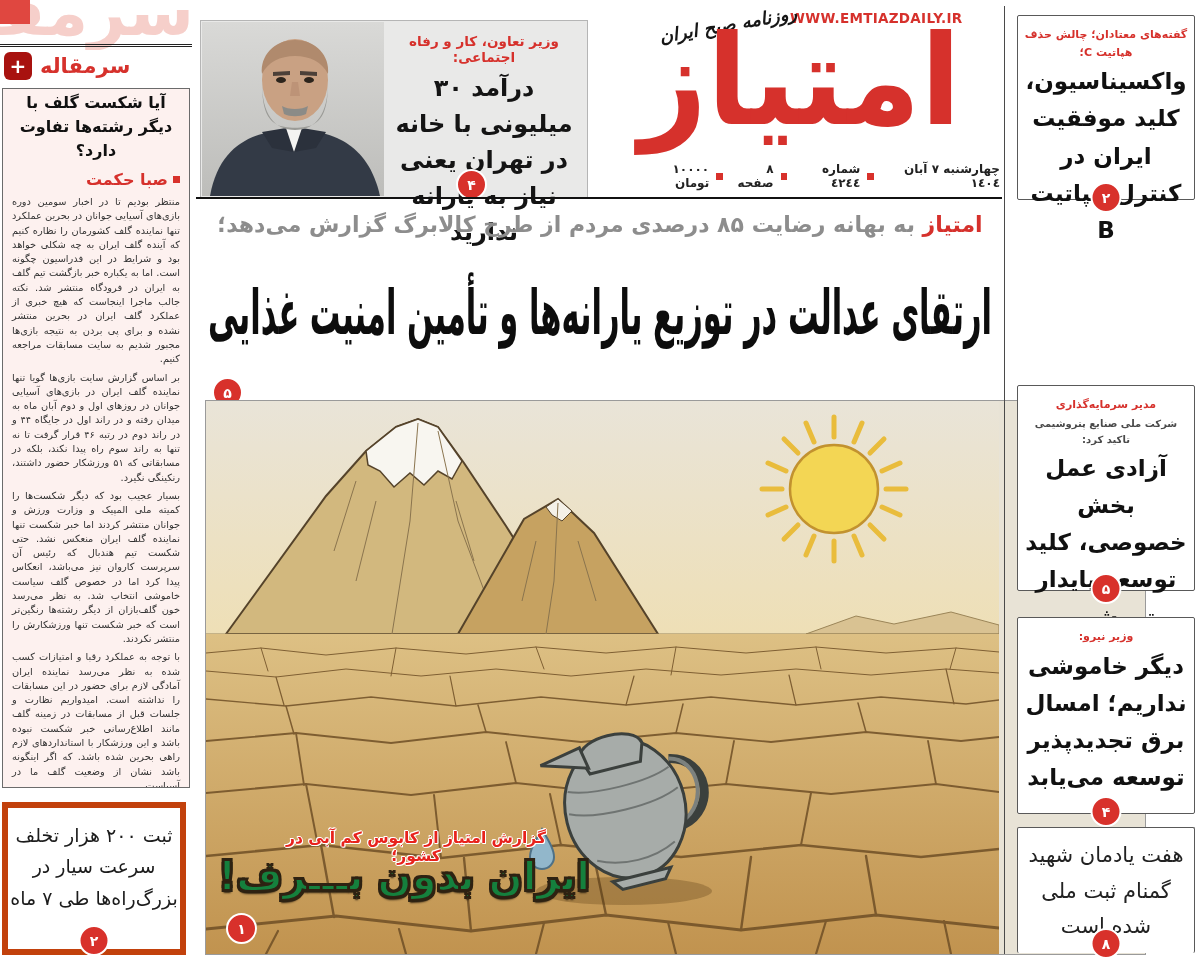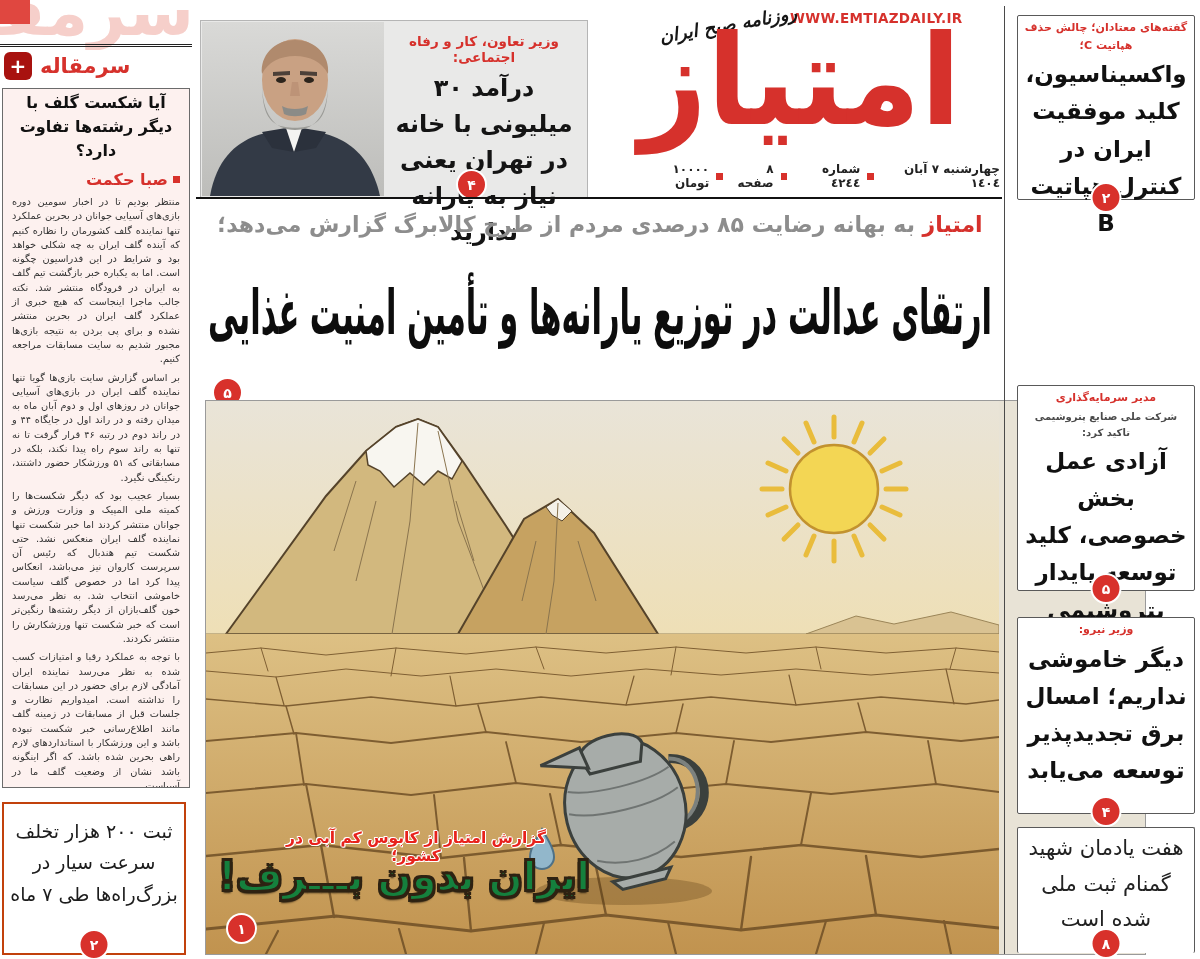--- a/index.html
+++ b/index.html
@@ -16,21 +16,21 @@
   .ed-badge-icon{width:28px;height:28px;background:#a8120f;border-radius:6px;color:#fff;
                  font-size:20px;font-weight:bold;display:flex;align-items:center;justify-content:center;}
   .ed-badge-label{color:#d6312c;font-size:21px;font-weight:bold;}
   .ed-box{left:2px;top:88px;width:188px;height:700px;background:#fdf1ef;border:1px solid #6b6b6b;
           box-sizing:border-box;padding:0 9px;direction:rtl;overflow:hidden;}
   .ed-title{font-size:16px;font-weight:bold;color:#111;text-align:center;line-height:1.5;margin:2px 0 7px;}
   .ed-author{color:#d6312c;font-size:16px;font-weight:bold;margin-bottom:6px;display:flex;align-items:center;gap:5px;}
   .sq{display:inline-block;width:7px;height:7px;background:#d8312b;}
   .ed-body p{font-size:9.8px;line-height:1.46;color:#333;text-align:justify;margin:0 0 4px;}
 
-  .bl-box{left:2px;top:802px;width:184px;height:153px;background:#fff;border:2px solid #c2410c;
+  .bl-box{left:2px;top:802px;width:184px;height:153px;background:#fff;border:6px solid #c2410c;
           box-sizing:border-box;direction:rtl;text-align:center;padding-top:12px;}
   .bl-headline{font-size:19px;color:#1c1c1c;line-height:1.65;}
 
   
   .badge{width:27px;height:27px;border-radius:50%;background:#d8312b;border:2px solid #fff;
          color:#fff;font-size:14px;font-weight:bold;display:flex;align-items:center;justify-content:center;
          box-sizing:content-box;}
 
   
   .quote-box{left:200px;top:20px;width:388px;height:178px;background:#e9e9e8;border:1px solid #b5b5b5;box-sizing:border-box;}
@@ -67,21 +67,21 @@
       text-shadow:2px 2px 0 #2e2212,-2px 2px 0 #2e2212,2px -2px 0 #2e2212,-2px -2px 0 #2e2212,0 3px 2px #2e2212;}
   .cartoon-badge{position:absolute;left:20px;top:512px;}
   .credit-wrap{position:absolute;right:10px;top:443px;width:20px;display:flex;flex-direction:column;align-items:center;gap:4px;}
   .camera-icon{width:18px;height:16px;background:#1f7fd4;border-radius:3px;position:relative;}
   .camera-icon:after{content:"";position:absolute;left:5px;top:4px;width:8px;height:8px;border-radius:50%;background:#fff;}
   .credit{writing-mode:vertical-rl;color:#2a85d0;font-size:11px;font-weight:bold;height:86px;}
 
   
   .right-rule{left:1004px;top:6px;width:1px;height:948px;background:#4a4a4a;}
   .rail-box{position:absolute;left:1017px;width:178px;background:#fff;border:1px solid #595959;border-radius:2px;
-            box-sizing:border-box;direction:rtl;text-align:center;padding:3px 6px;}
+            box-sizing:border-box;direction:rtl;text-align:center;padding:10px 6px;}
   .rail-kicker{color:#d6312c;font-size:11px;font-weight:bold;line-height:1.6;margin-bottom:2px;}
   .rail-kicker2{color:#4a4a4a;font-size:10px;font-weight:bold;line-height:1.6;margin-bottom:2px;}
   .rail-headline{color:#111;font-size:23px;font-weight:bold;line-height:1.62;}
   .rail-headline.light{font-weight:normal;font-size:21px;color:#222;line-height:1.7;}
   .rail-badge{position:absolute;left:50%;transform:translateX(-50%);bottom:-14px;}
 </style>
 </head>
 <body>
 
 <div class="page">

